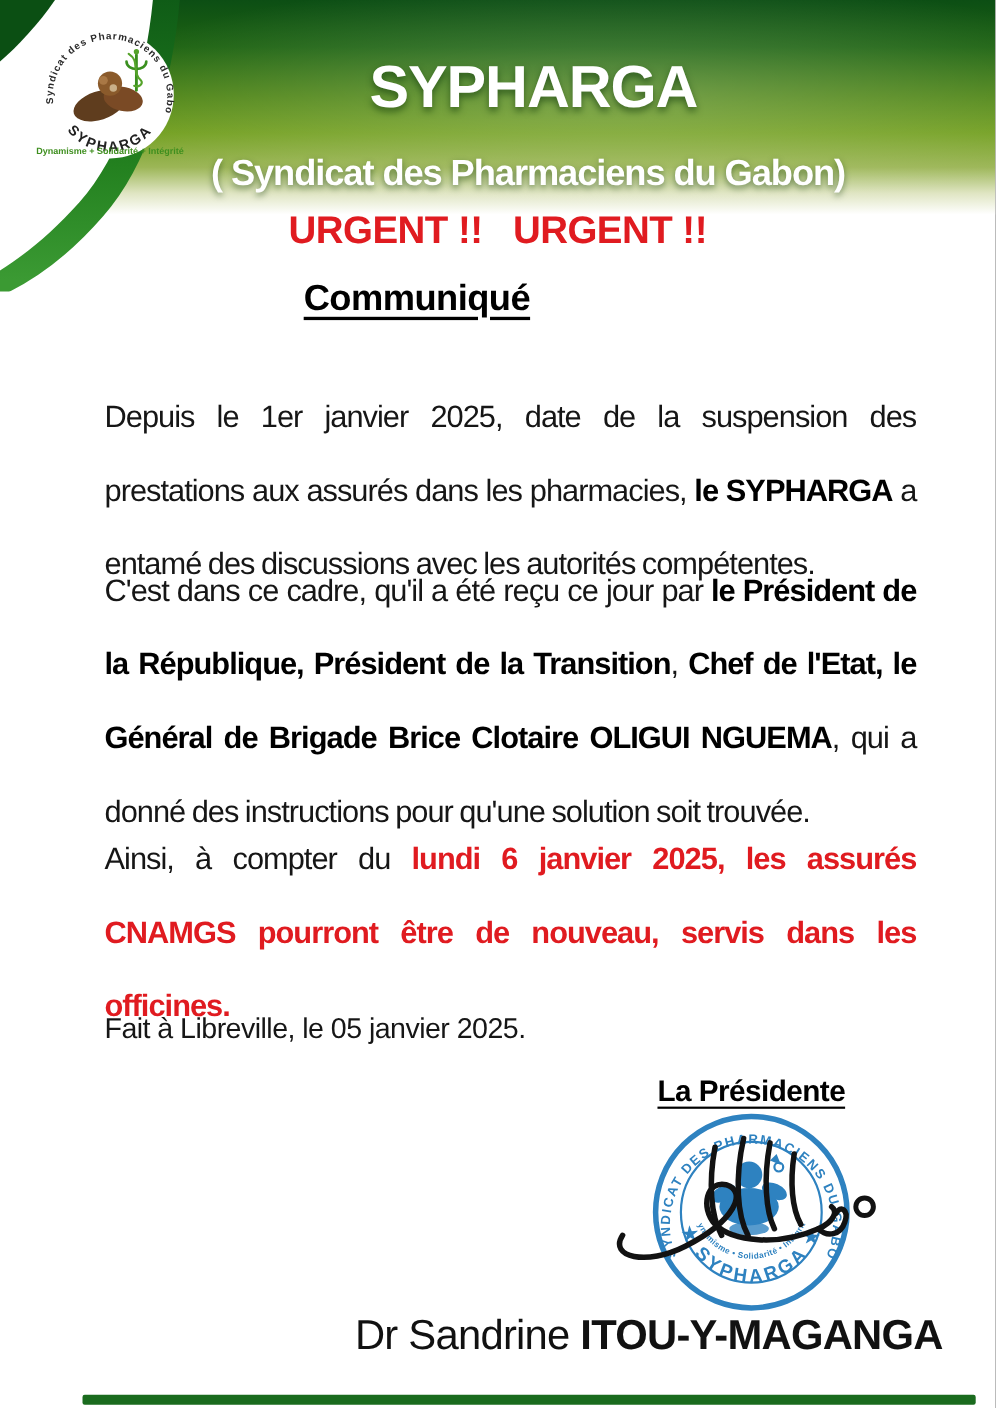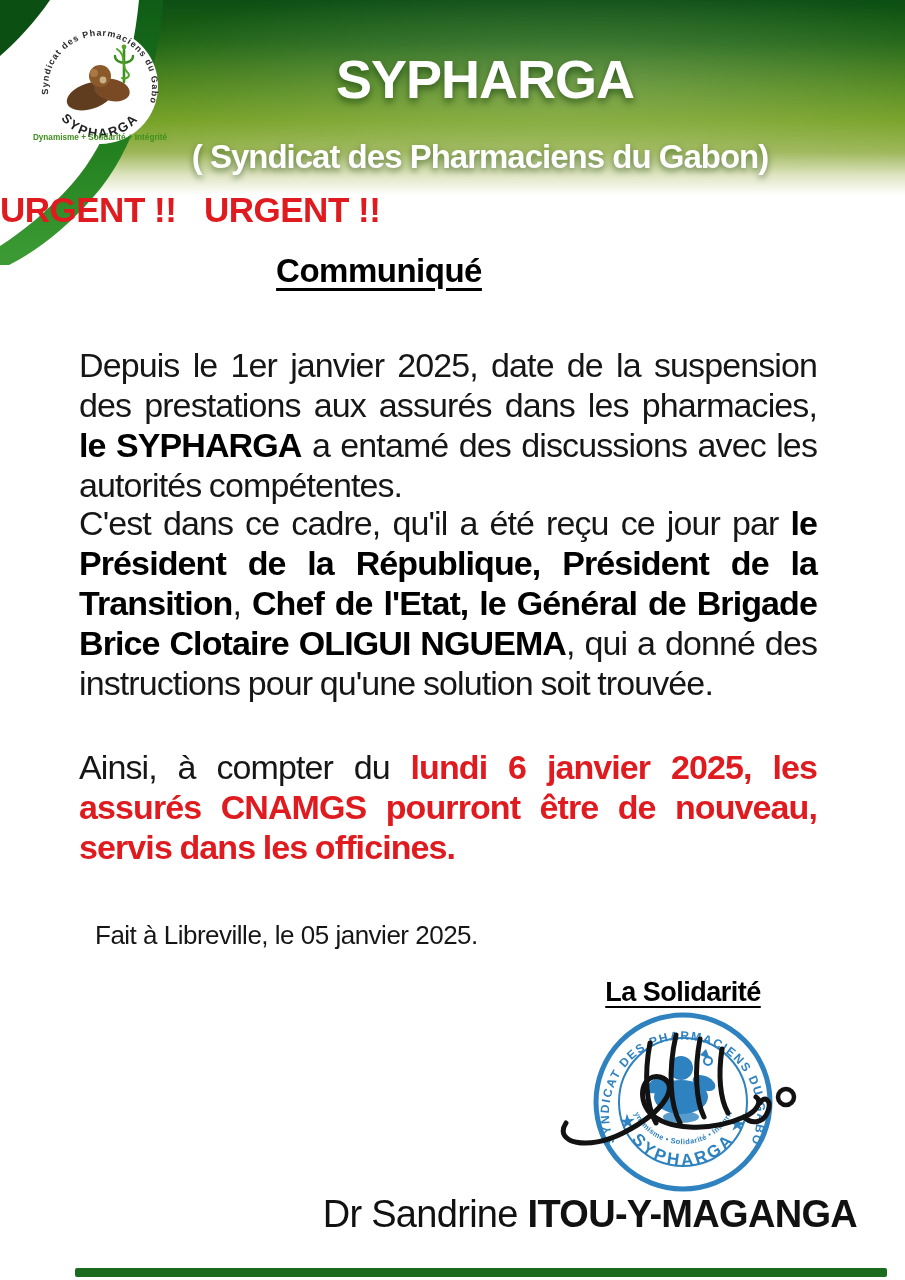--- a/index.html
+++ b/index.html
@@ -24,34 +24,34 @@
     text-shadow:0 4px 7px rgba(10,50,5,.55);
   }
   .banner-subtitle{
     position:absolute;top:110px;left:170px;width:620px;text-align:center;
     color:#fff;font-weight:bold;font-size:33px;letter-spacing:-1px;
     text-shadow:0 3px 6px rgba(10,50,5,.5);
     margin-top:28px;
   }
   
   .urgent{
-    position:absolute;top:190px;left:0;width:905px;text-align:left;
+    position:absolute;top:190px;left:0;width:905px;text-align:center;
     color:var(--red);font-weight:bold;font-size:35px;letter-spacing:-0.5px;
     white-space:pre;
   }
   .doc-title{
     position:absolute;top:252px;left:0;width:758px;text-align:center;
     color:#000;font-weight:bold;font-size:33px;letter-spacing:-0.5px;
     text-decoration:underline;text-underline-offset:6px;
   }
   
   .para{
-    position:absolute;left:79px;width:738px;
-    font-size:34px;letter-spacing:-0.9px;word-spacing:-1px;
-    line-height:40px;color:var(--ink);text-align:justify;
+    position:absolute;left:95px;width:738px;
+    font-size:28px;letter-spacing:-0.9px;word-spacing:-1px;
+    line-height:67px;color:var(--ink);text-align:justify;
   }
   .para.p1{top:345px;}
   .para.p2{top:503px;}
   .para.p3{top:747px;}
   .seg-n{font-weight:normal;color:var(--ink);}
   .seg-b{font-weight:bold;color:#000;}
   .seg-rb{font-weight:bold;color:var(--red);}
   .date-line{
     position:absolute;left:95px;top:920px;font-size:26px;letter-spacing:-0.5px;
     color:var(--ink);
@@ -143,21 +143,21 @@
 
   <div class="urgent">URGENT !!   URGENT !!</div>
   <div class="doc-title">Communiqué</div>
 
   <p class="para p1"><span class="seg-n">Depuis le 1er janvier 2025,  date de la suspension des prestations aux assurés dans les pharmacies, </span><span class="seg-b">le SYPHARGA</span><span class="seg-n"> a entamé des discussions avec les autorités compétentes.</span></p>
   <p class="para p2"><span class="seg-n">C'est dans ce cadre, qu'il a été reçu ce jour par </span><span class="seg-b">le Président de la République, Président de la Transition</span><span class="seg-n">, </span><span class="seg-b">Chef de l'Etat, le Général de Brigade Brice Clotaire OLIGUI NGUEMA</span><span class="seg-n">,  qui a donné des instructions pour qu'une solution soit trouvée.</span></p>
   <p class="para p3"><span class="seg-n">Ainsi, à compter du </span><span class="seg-rb">lundi 6 janvier 2025,  les assurés CNAMGS pourront être de nouveau, servis dans les officines.</span></p>
 
   <div class="date-line">Fait à Libreville, le 05 janvier 2025.</div>
 
-  <div class="role-line">La Solidarité</div>
+  <div class="role-line">La Présidente</div>
 
   <svg class="stamp-svg" width="280" height="200" viewBox="0 0 280 200">
     <defs>
       <path id="stampArcTop" d="M 68,140 A 74,74 0 1 1 202,140"></path>
       <path id="stampArcBottom" d="M 74,118 A 65,65 0 0 0 196,118"></path>
       <path id="stampArcMotto" d="M 86,108 A 54,54 0 0 0 184,108"></path>
     </defs>
 
     <g>
       <circle cx="135" cy="97" r="87" fill="none" stroke="#2e82c0" stroke-width="5"></circle>

